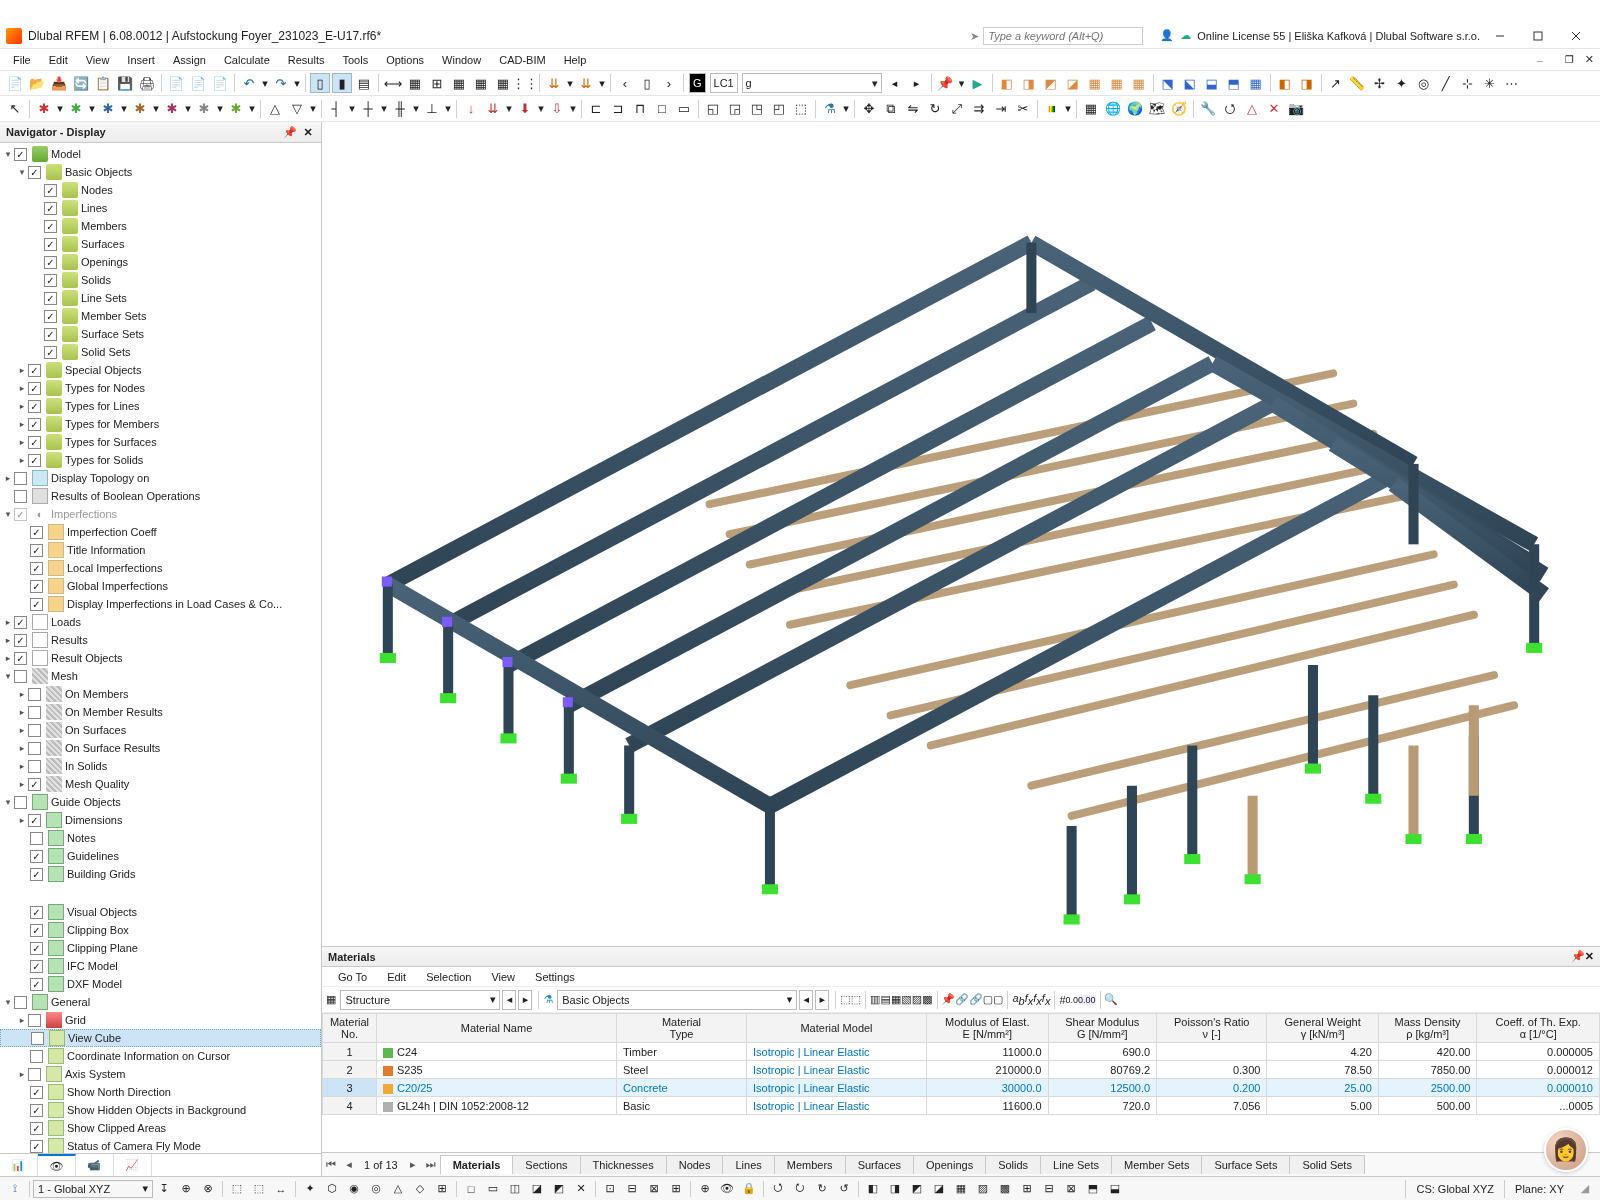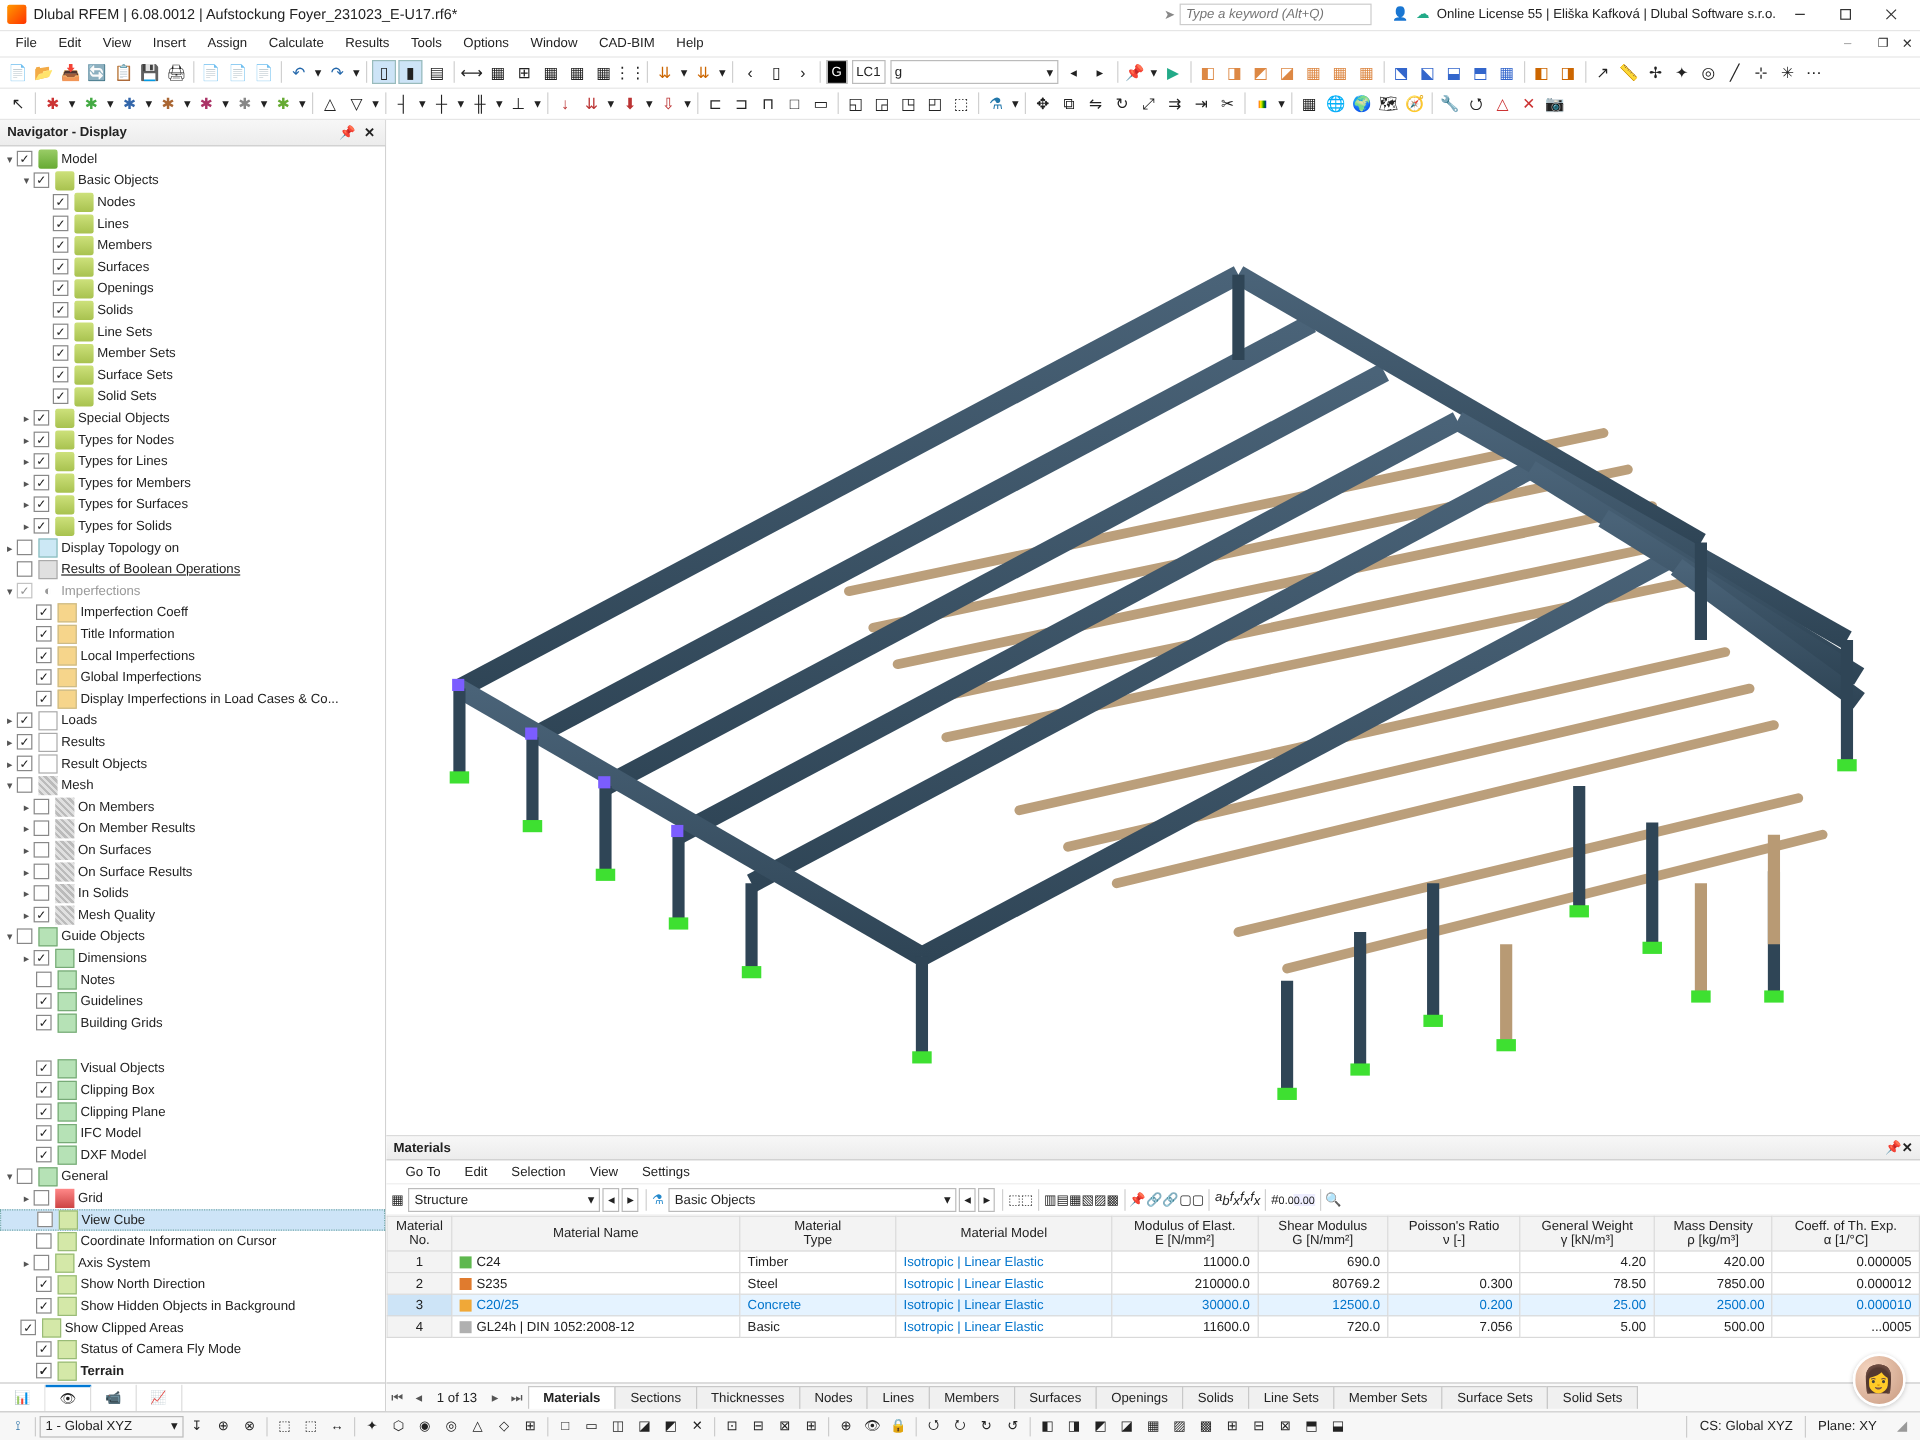--- a/index.html
+++ b/index.html
@@ -1,17 +1,17 @@
 <!DOCTYPE html>
 <html><head>
 <meta charset="utf-8">
 <style>
 * { margin:0; padding:0; box-sizing:border-box; font-family:"Segoe UI",Tahoma,sans-serif; font-size:11px; color:#222; }
 body { background:#fff; width:1600px; height:1200px; overflow:hidden; display:flex; flex-direction:column; }
-.titlebar { height:26px; background:#fff; border-bottom:1px solid #e6e6e6; display:flex; align-items:center; padding:0 6px; }
+.titlebar { height:26px; background:#fff; border-bottom:1px solid #e6e6e6; display:flex; align-items:center; padding:0 6px;margin-top:24px; }
 .titlebar .app-icon { width:16px; height:16px; background:linear-gradient(135deg,#f90,#f30); margin-right:6px; border-radius:2px; }
 .titlebar .title-text { flex:0 0 auto; font-size:12px; }
 .titlebar .spacer { flex:1 1 auto; }
 .titlebar .keyword-input { width:160px; height:18px; border:1px solid #ccc; padding:0 4px; font-style:italic; color:#888; margin-right:14px; }
 .titlebar .status-icon { width:14px; height:14px; margin:0 3px; }
 .titlebar .lic { font-size:11px; }
 .titlebar .winbtn { width:36px; height:22px; display:flex; align-items:center; justify-content:center; margin-left:2px; }
 .titlebar .winbtn svg { width:10px; height:10px; }
 
 .menubar { height:22px; display:flex; align-items:center; padding:0 4px; border-bottom:1px solid #e6e6e6; }
@@ -625,21 +625,21 @@
           <span class="ico16 ic-folder"></span>
           <span>Types for Solids</span>
         </div>
 
       <div class="node" style="padding-left:2px;">
           <span class="tw">▸</span>
           <span class="cb"></span>
           <span class="ico16 ic-dt"></span>
           <span>Display Topology on</span>
         </div>
-      <div class="node" style="padding-left:14px;text-decoration:underline;">
+      <div class="node" style="padding-left:14px;">
           <span class="cb"></span>
           <span class="ico16 ic-bool"></span>
           <span>Results of Boolean Operations</span>
         </div>
 
       <div class="node" style="padding-left:2px;">
           <span class="tw">▾</span>
           <span class="cb on" style="opacity:.5;"></span>
           <span class="ico16" style="color:#999;">◐</span>
           <span style="color:#999;">Imperfections</span>
@@ -816,21 +816,21 @@
         <div class="node" style="padding-left:30px;">
           <span class="cb on"></span>
           <span class="ico16 ic-coord"></span>
           <span>Show North Direction</span>
         </div>
         <div class="node" style="padding-left:30px;">
           <span class="cb on"></span>
           <span class="ico16 ic-coord"></span>
           <span>Show Hidden Objects in Background</span>
         </div>
-        <div class="node" style="padding-left:17px;">
+        <div class="node" style="padding-left:30px;">
           <span class="cb on"></span>
           <span class="ico16 ic-coord"></span>
           <span>Show Clipped Areas</span>
         </div>
         <div class="node" style="padding-left:30px;">
           <span class="cb on"></span>
           <span class="ico16 ic-coord"></span>
           <span>Status of Camera Fly Mode</span>
         </div>
         <div class="node" style="padding-left:30px;font-weight:bold;">

